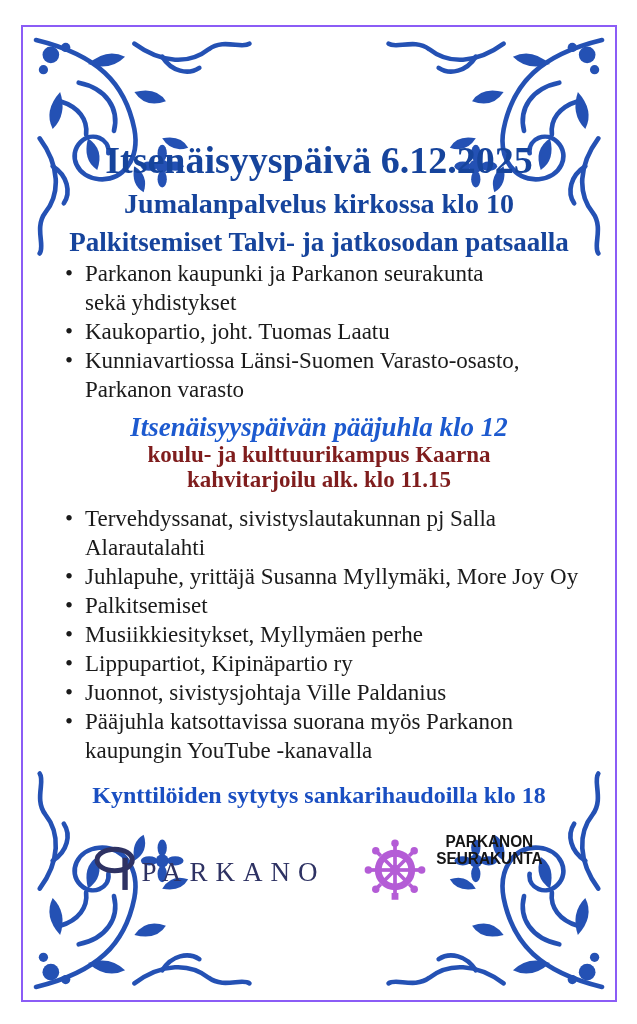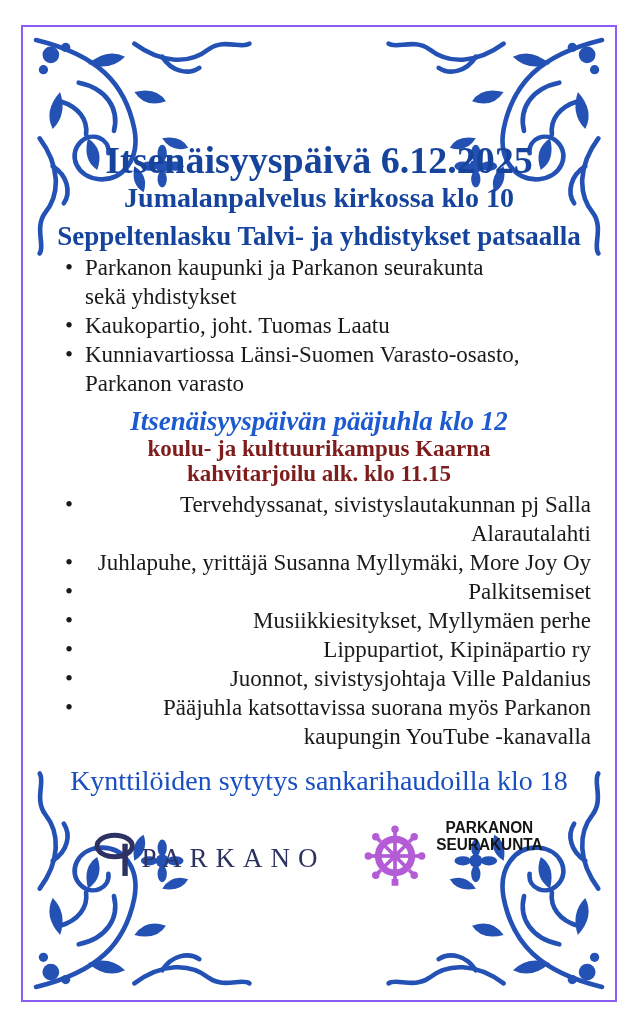--- a/index.html
+++ b/index.html
@@ -31,57 +31,57 @@
     position: absolute; inset: 0;
     text-align: center;
     color: #1A1A1A;
   }
   .title {
     margin-top: 112px;
     font-size: 38px; line-height: 42px;
     font-weight: bold; color: #16449C;
   }
   .subtitle {
-    margin-top: 0;
+    margin-top: 6px;
     font-size: 28px; line-height: 34px;
     font-weight: bold; color: #16449C;
   }
   .sec-heading {
     margin-top: 6px;
     font-size: 27px; line-height: 30px;
     font-weight: bold; color: #16449C;
   }
   .sec-heading.bright { margin-top: 8px; color: #1D5ACF; font-style: italic; }
   .sub-lines {
     font-size: 23px; line-height: 25px;
     font-weight: bold; color: #7f1d1d;
     white-space: pre-line;
   }
   ul.program {
     margin: 2px 24px 0 34px;
     list-style: none;
     text-align: left;
   }
-  ul.program.second { margin-top: 4px; text-align: right; }
+  ul.program.second { margin-top: 12px; }
   ul.program li {
     position: relative;
     padding-left: 28px;
     font-size: 23px; line-height: 29px;
     white-space: pre-line;
     color: #1A1A1A;
   }
   ul.program li::before {
     content: "\2022";
     position: absolute; left: 8px; top: 0;
     font-size: 23px; color: #1A1A1A;
   }
   .footer-heading {
     margin-top: 14px;
-    font-size: 28px; line-height: 32px;
-    font-weight: normal; color: #1A4FC2;
+    font-size: 24px; line-height: 32px;
+    font-weight: bold; color: #1A4FC2;
   }
 
   
   .logos {
     margin-top: 22px;
     display: flex; align-items: center; justify-content: center;
     gap: 38px;
   }
   .city-logo { display: flex; align-items: center; }
   .city-logo svg { width: 46px; height: 52px; display: block; margin-right: 2px; }
@@ -221,21 +221,21 @@
         <circle cx="22" cy="46" r="5"></circle>
       </g>
     </svg>
   </div>
 
   <div class="content">
 
     <div class="title">Itsenäisyyspäivä 6.12.2025</div>
     <div class="subtitle">Jumalanpalvelus kirkossa klo 10</div>
 
-    <div class="sec-heading">Seppeltenlasku Talvi- ja yhdistykset patsaalla</div>
+    <div class="sec-heading">Palkitsemiset Talvi- ja jatkosodan patsaalla</div>
     <ul class="program">
       <li>Parkanon kaupunki ja Parkanon seurakunta
 sekä yhdistykset</li>
       <li>Kaukopartio, joht. Tuomas Laatu</li>
       <li>Kunniavartiossa Länsi-Suomen Varasto-osasto,
 Parkanon varasto</li>
     </ul>
 
     <div class="sec-heading bright">Itsenäisyyspäivän pääjuhla klo 12</div>
     <div class="sub-lines">koulu- ja kulttuurikampus Kaarna

